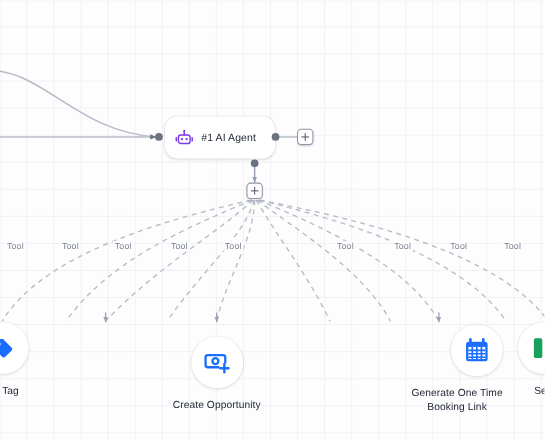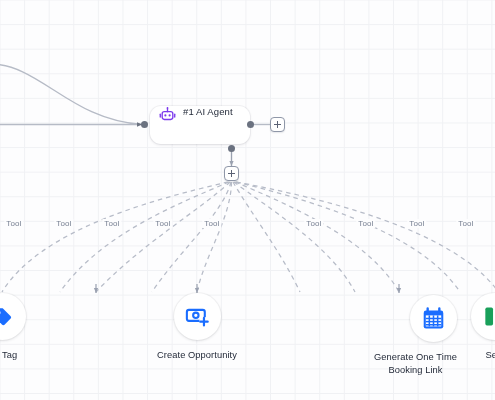--- a/index.html
+++ b/index.html
@@ -22,21 +22,21 @@
   #edges{ position:absolute; left:0; top:0; width:495px; height:400px; }
 
   
   .agent-node{
     position:absolute;
     left:150px; top:106px;
     width:100px; height:38px;
     background:#ffffff;
     border-radius:11px;
     box-shadow:0 1px 3px rgba(16,24,40,.10), 0 0 0 1px rgba(16,24,40,.045);
-    display:flex; 
+    display:flex; align-items:center;
     padding-left:9px; gap:7px;
   }
   .agent-icon{ width:17px; height:17px; flex:0 0 17px; display:block; }
   .agent-label{
     font-size:9.5px; color:#1d2433; letter-spacing:.1px;
     white-space:nowrap;
   }
 
   
   .plus-btn{
@@ -180,21 +180,21 @@
     <div class="tool-circle">
       <svg viewBox="0 0 24 24" fill="#1a6dff">
         <path d="M4 4h8.2l7.4 7.4a2 2 0 010 2.8l-5.4 5.4a2 2 0 01-2.8 0L4 12.2V4z"></path>
         <circle cx="8.4" cy="8.4" r="1.7" fill="#ffffff"></circle>
       </svg>
     </div>
     <div class="tool-name">act Tag</div>
   </div>
 
 
-  <div class="tool-node" style="left:197px; top:293px;align-items:center;">
+  <div class="tool-node" style="left:197px; top:306px;align-items:center;">
     <div class="tool-circle">
       <svg viewBox="0 0 24 24">
         <rect x="1.8" y="5.6" width="17.2" height="10.6" rx="2" fill="none" stroke="#1a6dff" stroke-width="2"></rect>
         <circle cx="10.4" cy="10.9" r="2.6" fill="none" stroke="#1a6dff" stroke-width="2"></circle>
         <circle cx="18.2" cy="17" r="4.6" fill="#ffffff"></circle>
         <path d="M18.2 13.4v7.2M14.6 17h7.2" stroke="#1a6dff" stroke-width="2.1" stroke-linecap="round"></path>
       </svg>
     </div>
     <div class="tool-name">Create Opportunity</div>
   </div>

